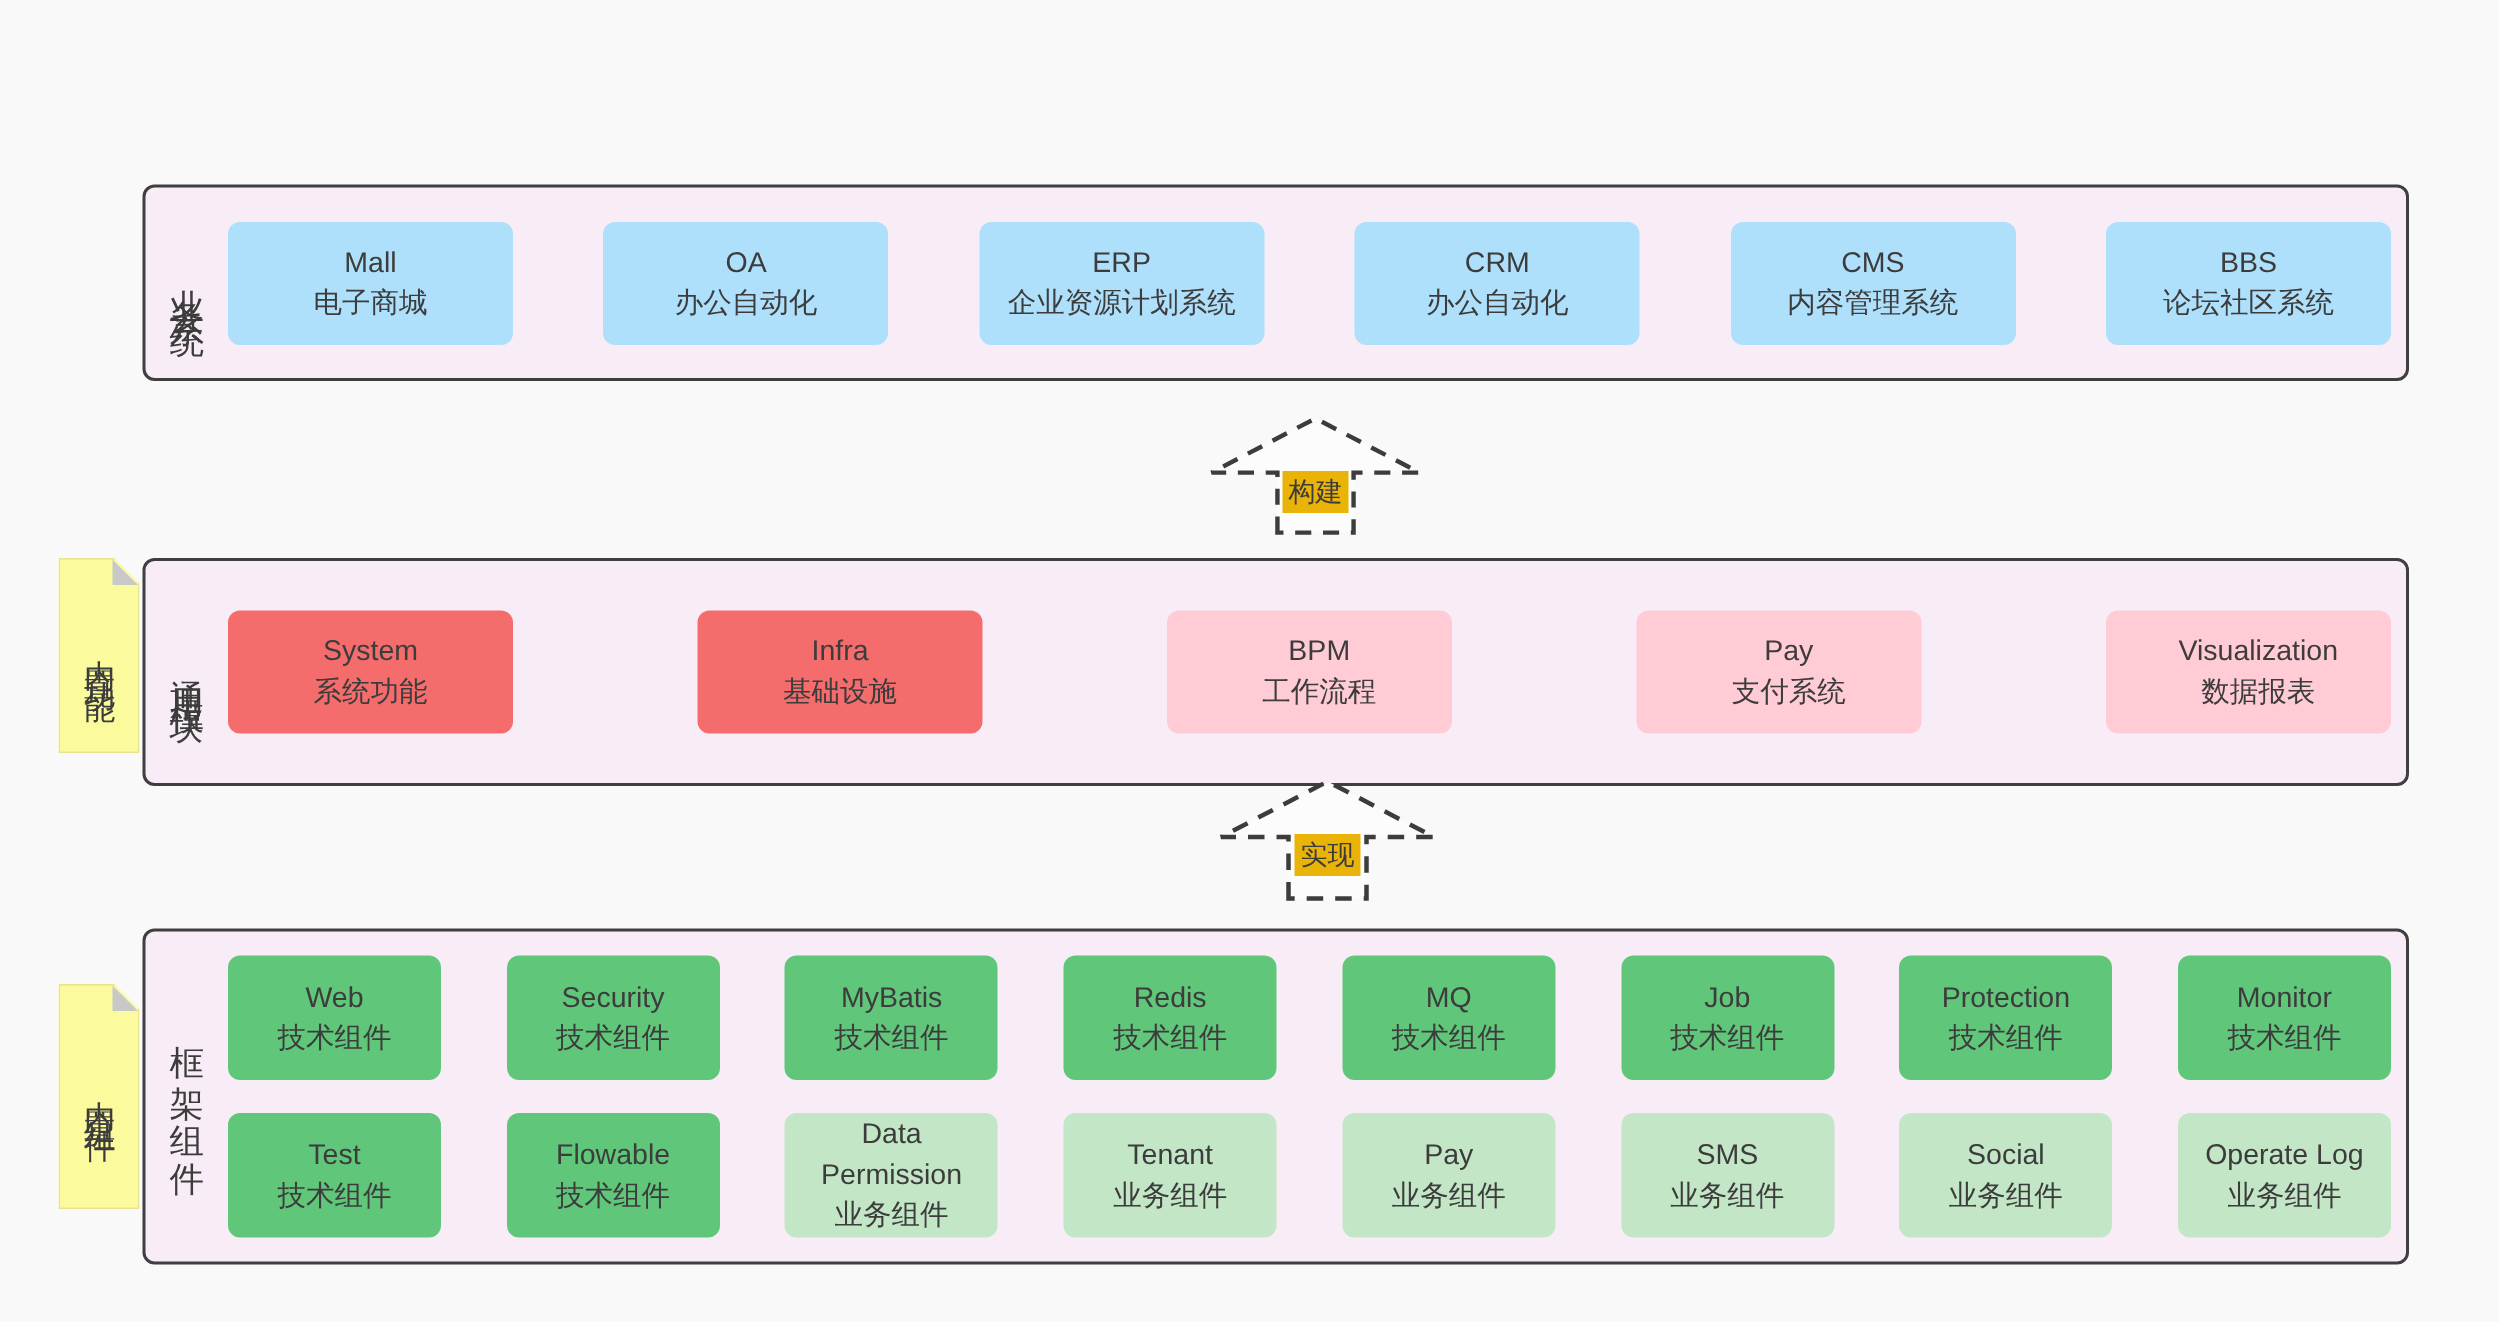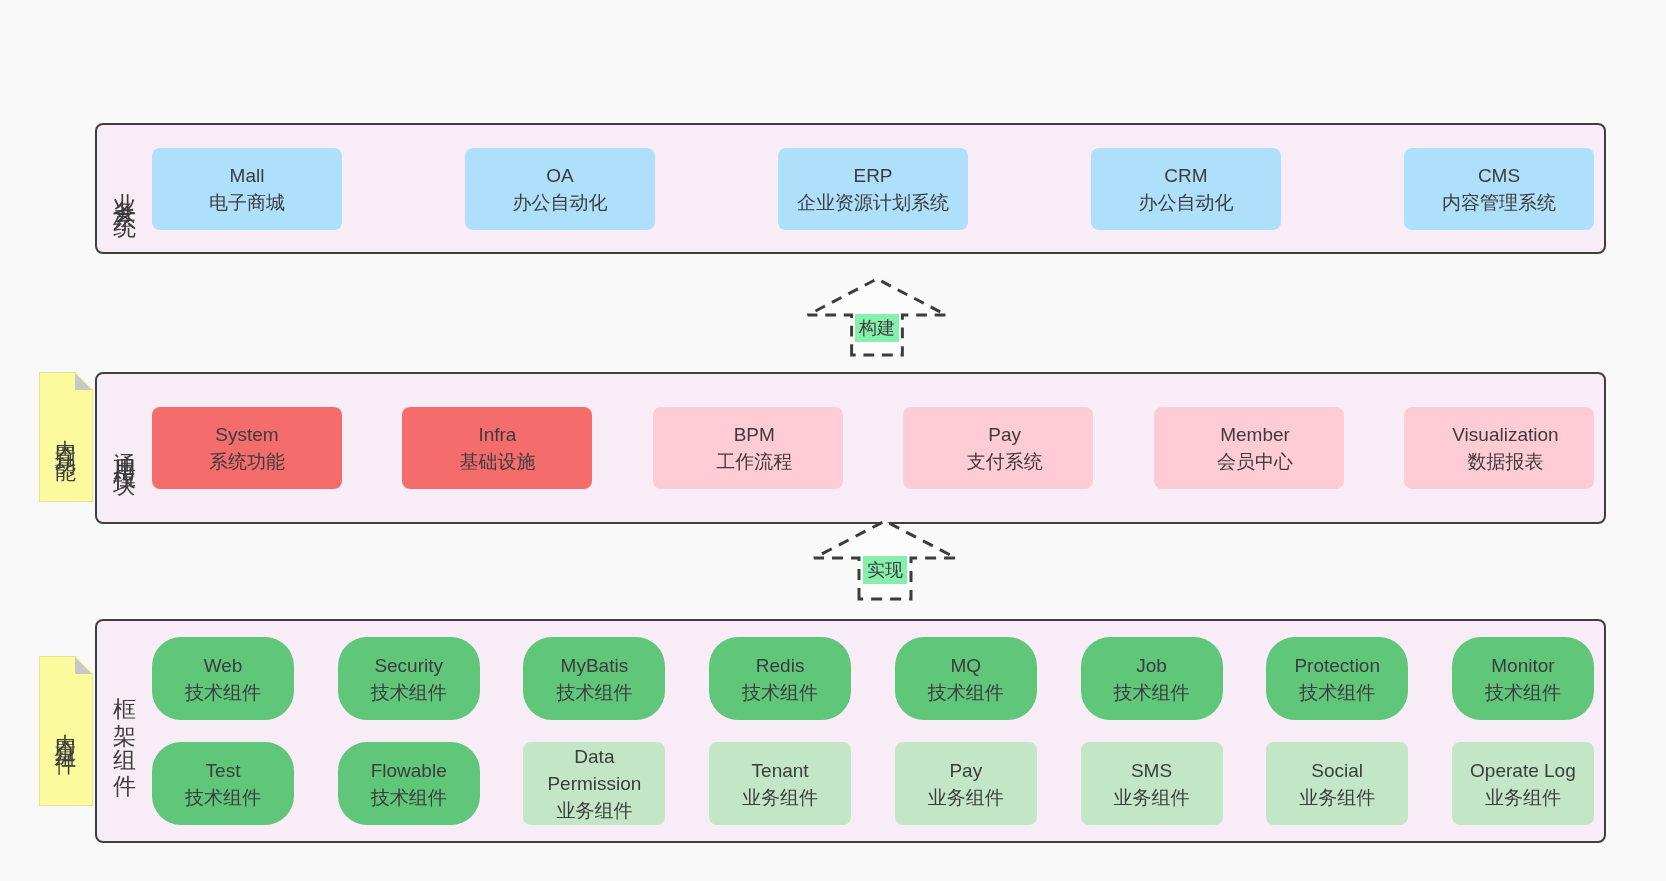--- a/index.html
+++ b/index.html
@@ -28,21 +28,21 @@
   .box{
     border-radius:8px; display:flex; flex-direction:column;
     align-items:center; justify-content:center; text-align:center;
     font-size:19px; line-height:27px; box-sizing:border-box; padding:2px 4px;
   }
   .box6{width:190px; height:82px;}
   .box8{width:142px; height:83px;}
   .blue{background:#aedffb;}
   .red{background:#f56c6c;}
   .pink{background:#ffccd6;padding-left:17px;}
-  .gdark{background:#60c67a;border-radius:29px;}
+  .gdark{background:#60c67a;}
   .glight{background:#c3e6c6;}
   .note{
     position:absolute; left:39px; width:54px; background:#fbfa9d;
     border:1px solid #e6e490; box-sizing:border-box;
     clip-path:polygon(0 0, calc(100% - 17px) 0, 100% 17px, 100% 100%, 0 100%);
     display:flex; align-items:center; justify-content:center;
   }
   .note-1{top:372px; height:130px;}
   .note-2{top:656px; height:150px;}
   .note-fold{
@@ -52,21 +52,21 @@
   .note-text{
     writing-mode:vertical-rl; text-orientation:upright;
     font-size:21px; letter-spacing:7px; line-height:1;
   }
   .arrow{position:absolute; width:150px;}
   .arrow-1{left:802px; top:276px; height:82px;}
   .arrow-2{left:810px; top:518px; height:84px;}
   .arrow svg{display:block; width:100%; height:100%;}
   .arrow-label{
     position:absolute; left:50%; top:38px; transform:translateX(-50%);
-    background:#86efac; font-size:18px; padding:2px 4px; white-space:nowrap;
+    background:#eab308; font-size:18px; padding:2px 4px; white-space:nowrap;
   }
 </style>
 </head>
 <body>
 
 <div class="canvas">
 
   <div class="band band-1">
     <div class="band-label-col">
       <div class="band-label">业务系统</div>
@@ -84,20 +84,24 @@
         <div>ERP</div>
         <div>企业资源计划系统</div>
       </div>
       <div class="box box6 blue">
         <div>CRM</div>
         <div>办公自动化</div>
       </div>
       <div class="box box6 blue">
         <div>CMS</div>
         <div>内容管理系统</div>
+      </div>
+      <div class="box box6 blue">
+        <div>BBS</div>
+        <div>论坛社区系统</div>
       </div>
     </div>
   </div>
 
   <div class="arrow arrow-1">
     <svg viewBox="0 0 150 84">
       <polygon points="49,81 49,40 4,40 75,3 146,40 101,40 101,81" fill="#fcfcfc" stroke="#3c3c3c" stroke-width="3" stroke-dasharray="11 8"></polygon>
     </svg>
     <div class="arrow-label">构建</div>
   </div>
@@ -122,24 +126,20 @@
       </div>
       <div class="box box6 pink">
         <div>BPM</div>
         <div>工作流程</div>
       </div>
       <div class="box box6 pink">
         <div>Pay</div>
         <div>支付系统</div>
       </div>
       <div class="box box6 pink">
-        <div>Member</div>
-        <div>会员中心</div>
-      </div>
-      <div class="box box6 pink">
         <div>Visualization</div>
         <div>数据报表</div>
       </div>
     </div>
   </div>
 
   <div class="arrow arrow-2">
     <svg viewBox="0 0 150 84">
       <polygon points="49,81 49,40 4,40 75,3 146,40 101,40 101,81" fill="#fcfcfc" stroke="#3c3c3c" stroke-width="3" stroke-dasharray="11 8"></polygon>
     </svg>

